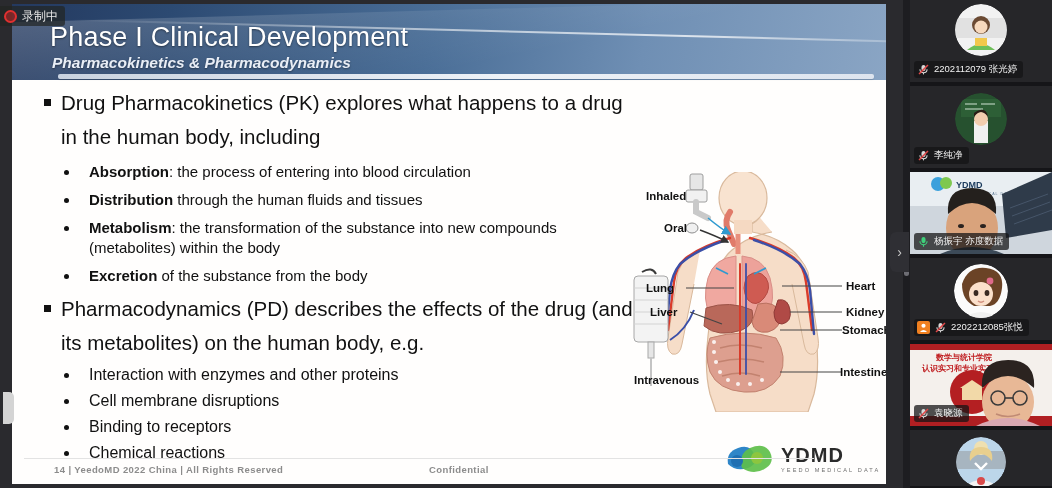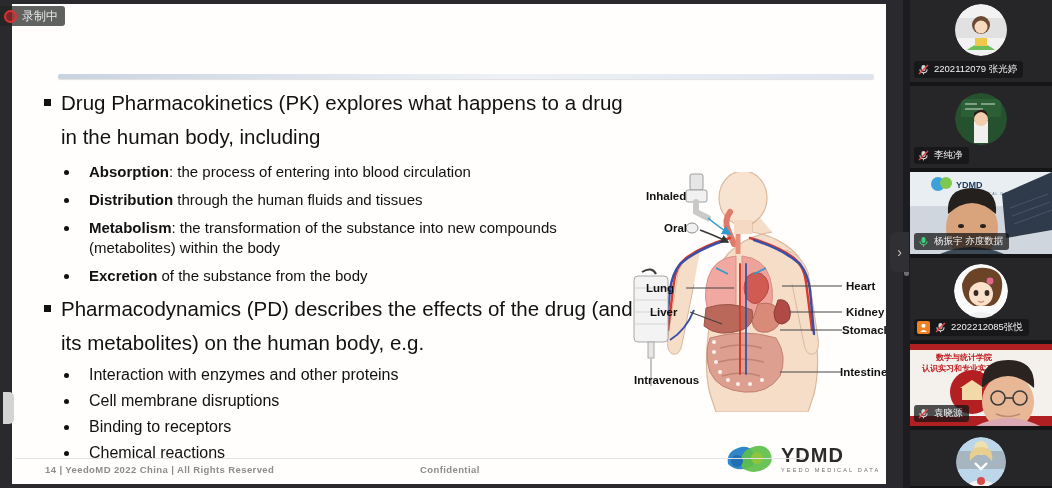--- a/index.html
+++ b/index.html
@@ -94,21 +94,21 @@
   .lvl2 .txt { max-width: 520px; }
 
   
   #figure {
     position: absolute; left: 618px; top: 168px; width: 268px; height: 240px;
   }
   #figure svg { display: block; }
 
   
   #slide-footer {
-    position: absolute; left: 3px; bottom: 0; width: 790px; height: 26px;
+    position: absolute; left: 12px; bottom: 0; width: 790px; height: 26px;
     border-top: 1px solid #e3e3e3;
     padding-left: 24px;
   }
   #footer-left {
     position: absolute; left: 30px; top: 5px;
     font-size: 9.5px; font-weight: bold; color: #8c8c8c; letter-spacing: .4px;
   }
   #footer-center {
     position: absolute; left: 405px; top: 5px;
     font-size: 9.5px; font-weight: bold; color: #8c8c8c; letter-spacing: .4px;
@@ -173,20 +173,26 @@
 </style>
 </head>
 <body>
 
 <div id="app">
 
   <div id="share-region">
 
     <div id="slide">
 
+      <div id="slide-header">
+        <div class="sheen"></div>
+        <div class="streak"></div>
+        <div id="slide-title">Phase I Clinical Development</div>
+        <div id="slide-subtitle">Pharmacokinetics &amp; Pharmacodynamics</div>
+      </div>
       <div id="header-underline"></div>
 
       <div id="slide-body">
 
         <div class="lvl1" style="left:32px; top:6px; width:600px;">
           <span class="sq"></span>
           <span class="txt">Drug Pharmacokinetics (PK) explores what happens to a drug in the human body, including</span>
         </div>
 
         <div class="lvl2" style="left:52px; top:82px;">

